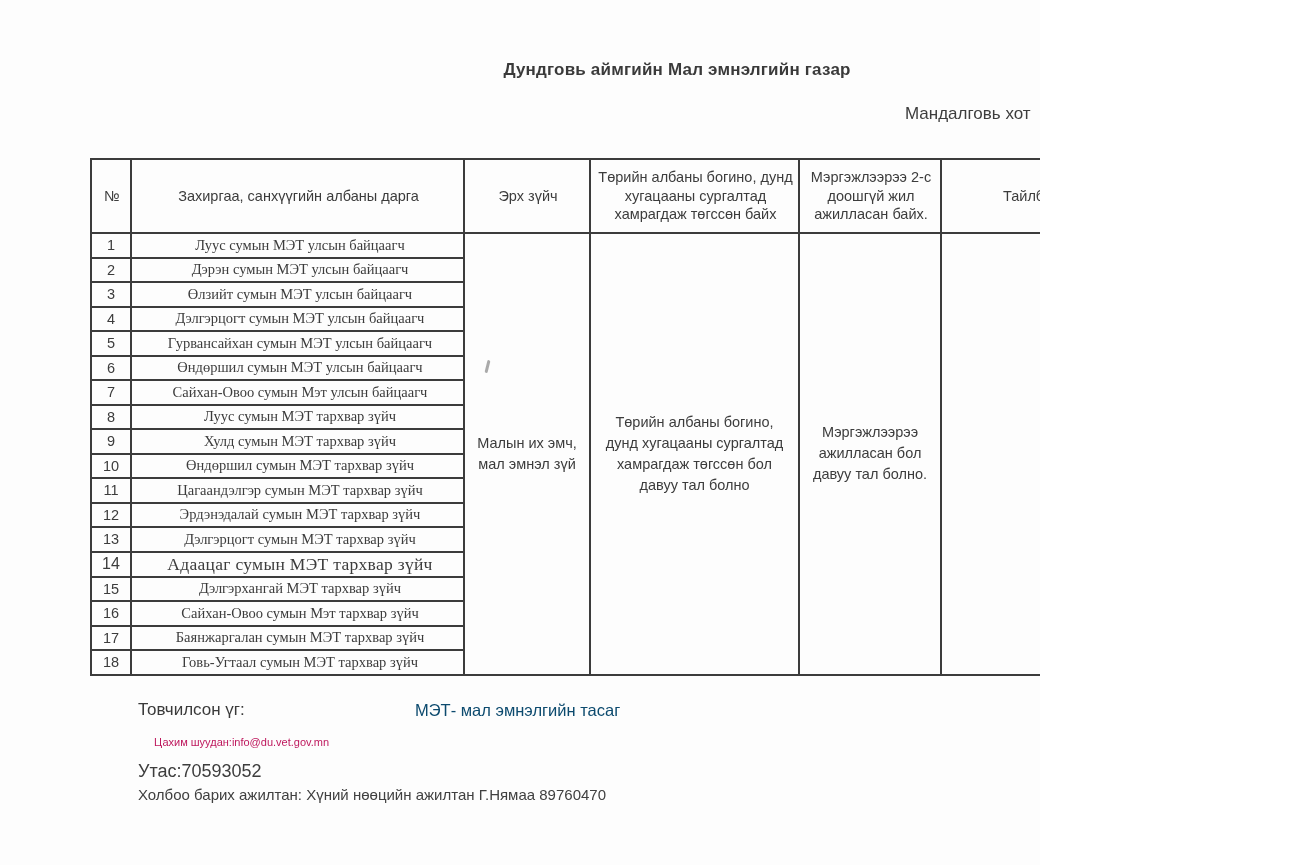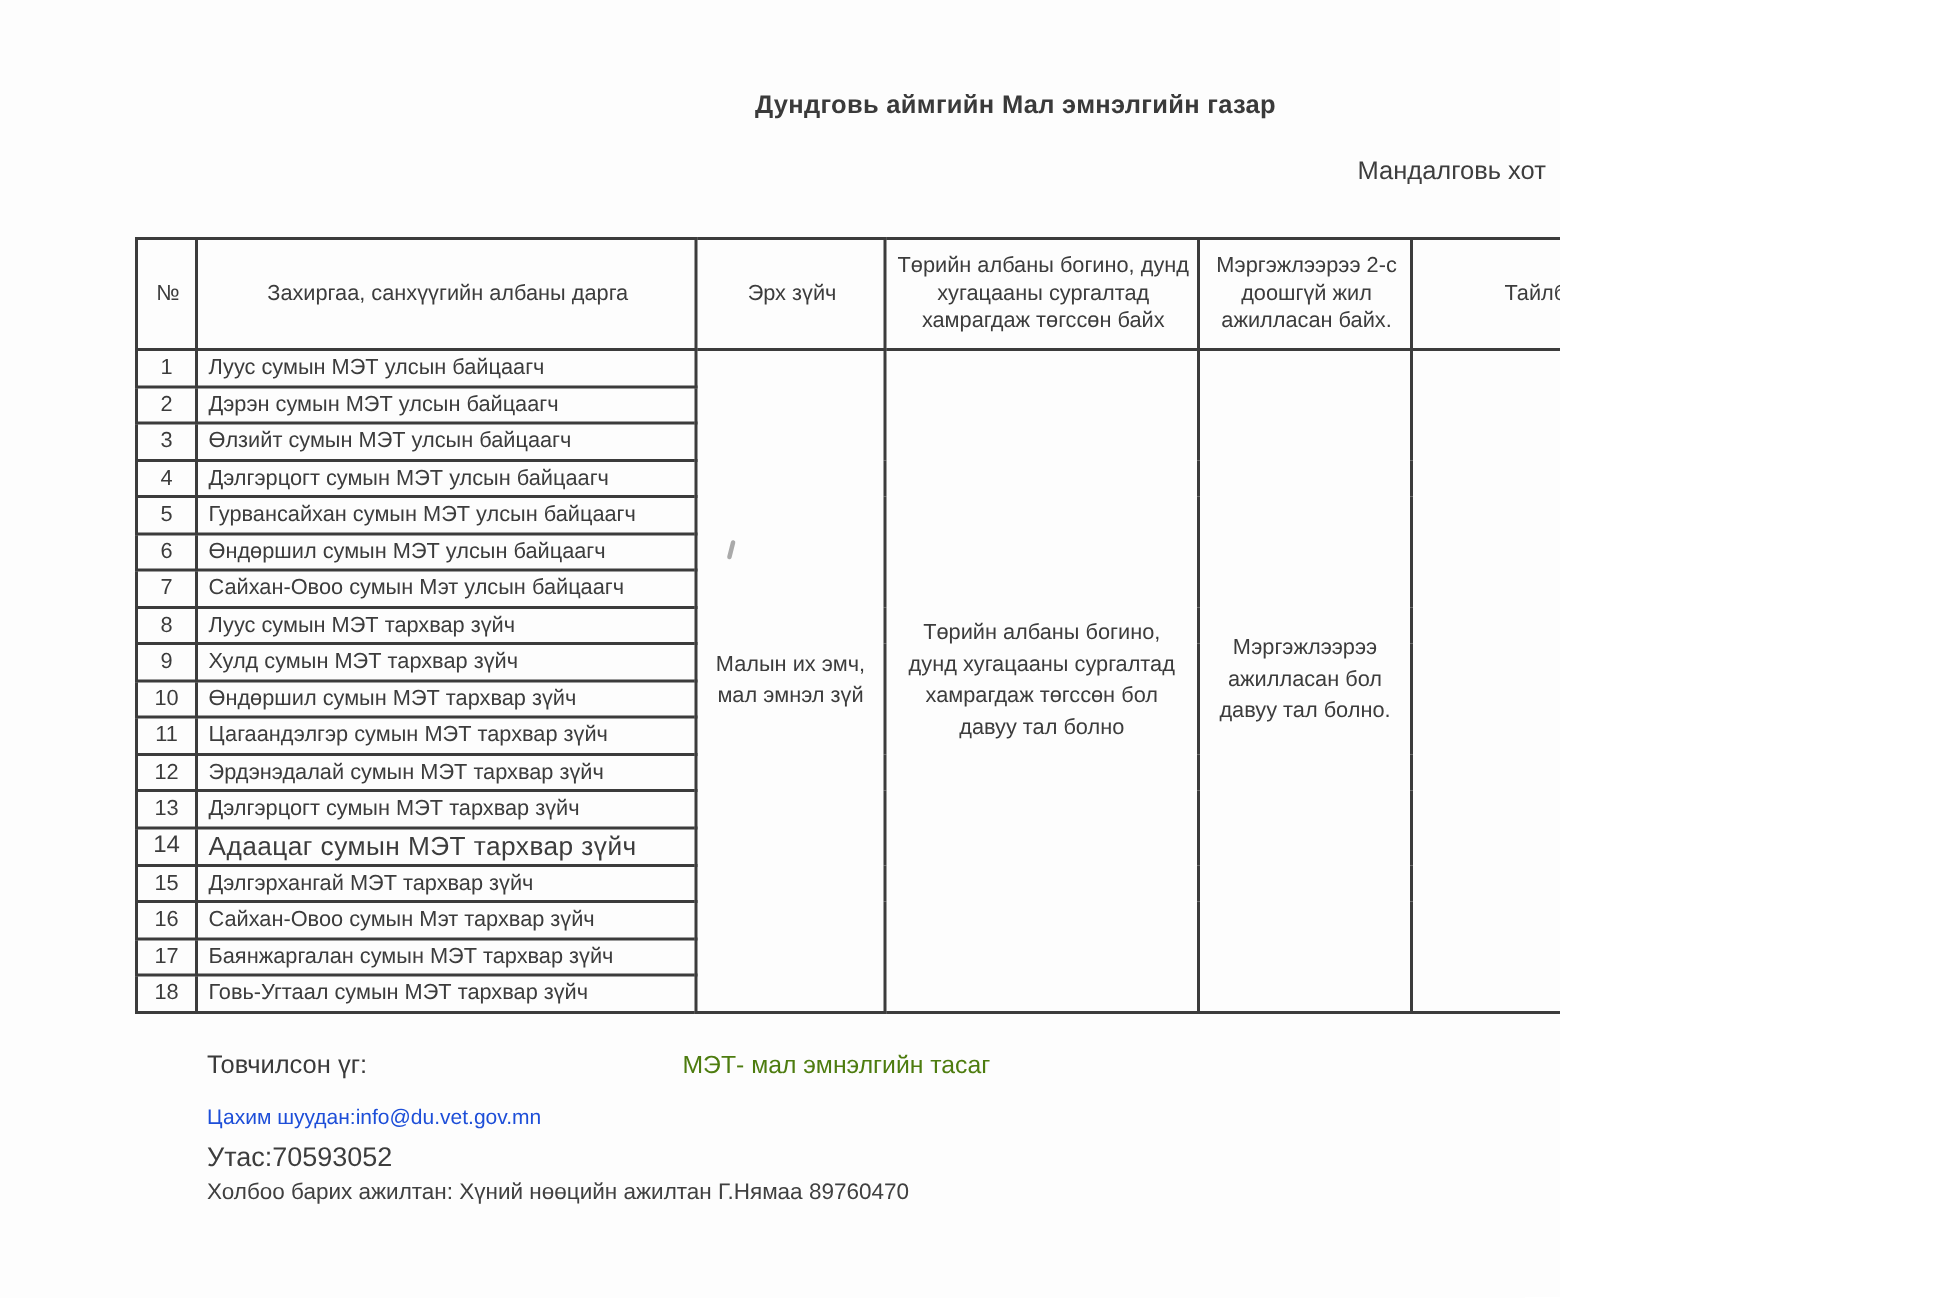--- a/index.html
+++ b/index.html
@@ -42,46 +42,46 @@
     font-size:14.5px; font-weight:normal;
     text-align:center; padding:2px 4px 2px 6px;
     line-height:1.3;
   }
   table.main thead th.center { text-align:center;border-radius:24px; }
   table.main tbody tr { height:24.5px; }
   table.main td.no {
     text-align:center; font-size:14.5px; padding:0;
   }
   table.main td.pos {
-    text-align:left; font-size:14.5px; padding:1px 2px 1px 7px;
-    white-space:nowrap; overflow:hidden;
+    text-align:center; font-size:14.5px; padding:1px 2px 1px 7px;
+    white-space:nowrap; overflow:hidden;font-family:Liberation Serif, serif;
   }
   table.main tr.large td.no  { font-size:16px; }
   table.main tr.large td.pos { font-size:17.5px; letter-spacing:0.3px; }
   table.main td.merged {
     text-align:center; vertical-align:middle;
     font-size:14.5px; line-height:1.45; padding:4px 8px;
   }
   .pen-mark {
     position:absolute; left:486px; top:360px;
     width:3px; height:13px; background:#9b9b9b;
     transform:rotate(14deg); border-radius:2px; opacity:.85;
   }
   .footer { position:absolute; left:0; top:0; width:1300px; }
   .abbrev-label {
     position:absolute; top:700px; left:138px;
     font-size:17px; color:#3a3a3a;
   }
   .abbrev-value {
     position:absolute; top:701px; left:415px;
-    font-size:16.5px; color:#4d7c0f;margin-left:40px;
+    font-size:16.5px; color:#0c4a6e;
   }
   .email-line {
-    position:absolute; top:736px; left:138px;
-    font-size:14px; color:#1d4ed8;
+    position:absolute; top:736px; left:154px;
+    font-size:11px; color:#be185d;
   }
   .phone-line {
     position:absolute; top:761px; left:138px;
     font-size:18px; color:#3d3d3d;
   }
   .contact-line {
     position:absolute; top:786px; left:138px;
     font-size:15px; color:#404040;
   }
 </style>

